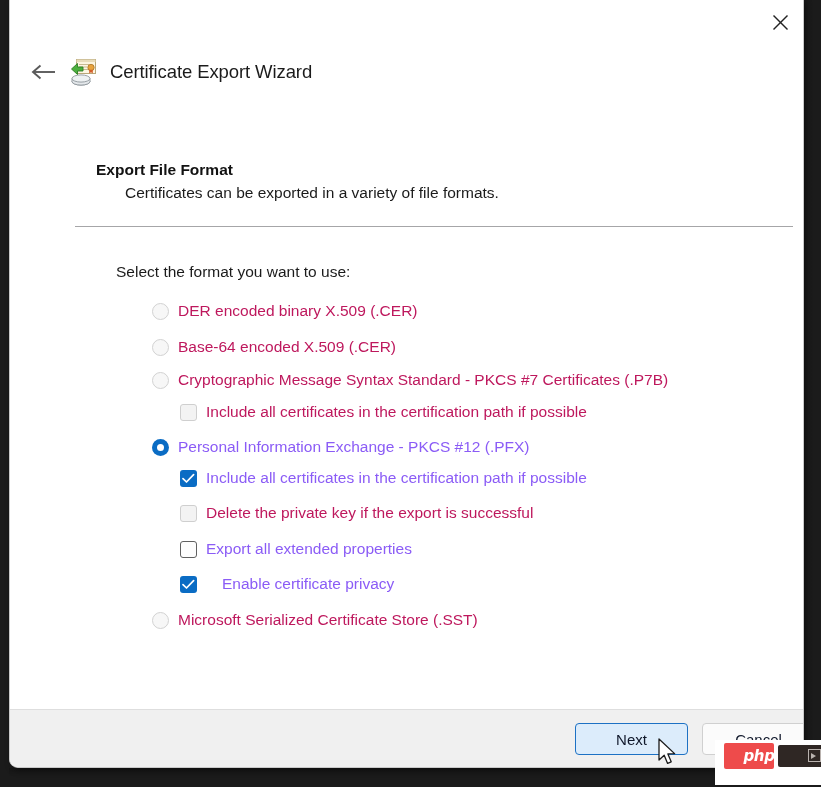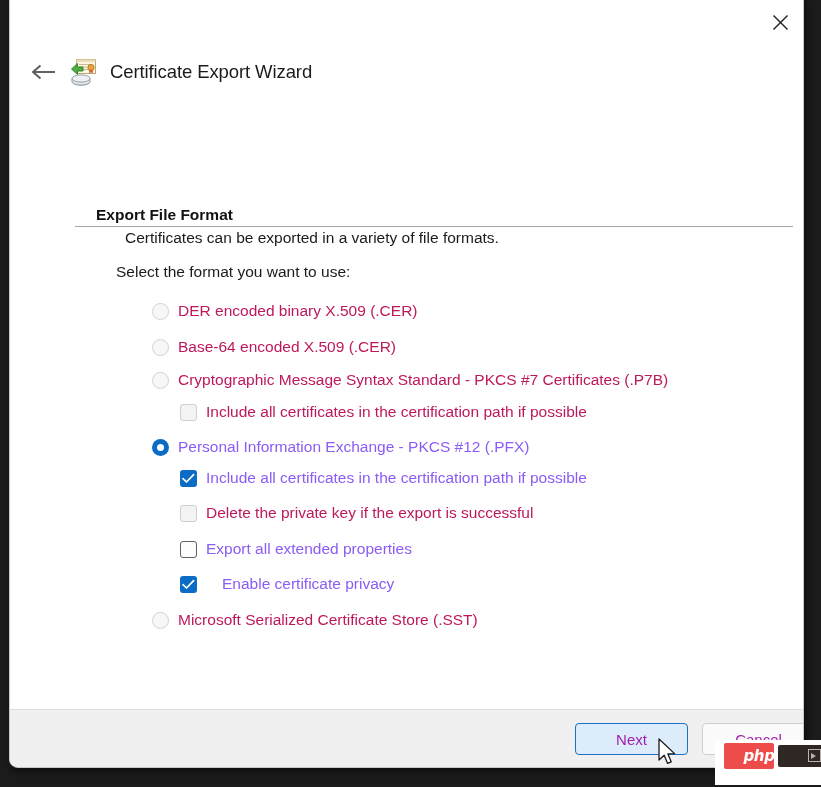--- a/index.html
+++ b/index.html
@@ -113,21 +113,20 @@
     position: absolute;
     left: 86px;
     top: 160px;
     width: 660px;
   }
   .heading-title {
     font-size: 15.5px;
     font-weight: bold;
     color: #121212;
     line-height: 20px;
-    margin-top: 45px;
   }
   .heading-sub {
     font-size: 15.5px;
     color: #1b1b1b;
     line-height: 22px;
     margin-top: 2px;
     margin-left: 29px;
   }
 
   .divider {
@@ -233,21 +232,21 @@
     background: #f0f0f0;
     border-top: 1px solid #dedede;
   }
   .btn {
     position: absolute;
     top: 13px;
     height: 32px;
     box-sizing: border-box;
     border-radius: 4px;
     font-size: 15px;
-    color: #a21caf;
+    color: #0f172a;
     display: flex;
     align-items: center;
     justify-content: center;
     cursor: default;
     font-family: "Liberation Sans", sans-serif;
   }
   .btn-next {
     left: 565px;
     width: 113px;
     background: #dcecfb;

